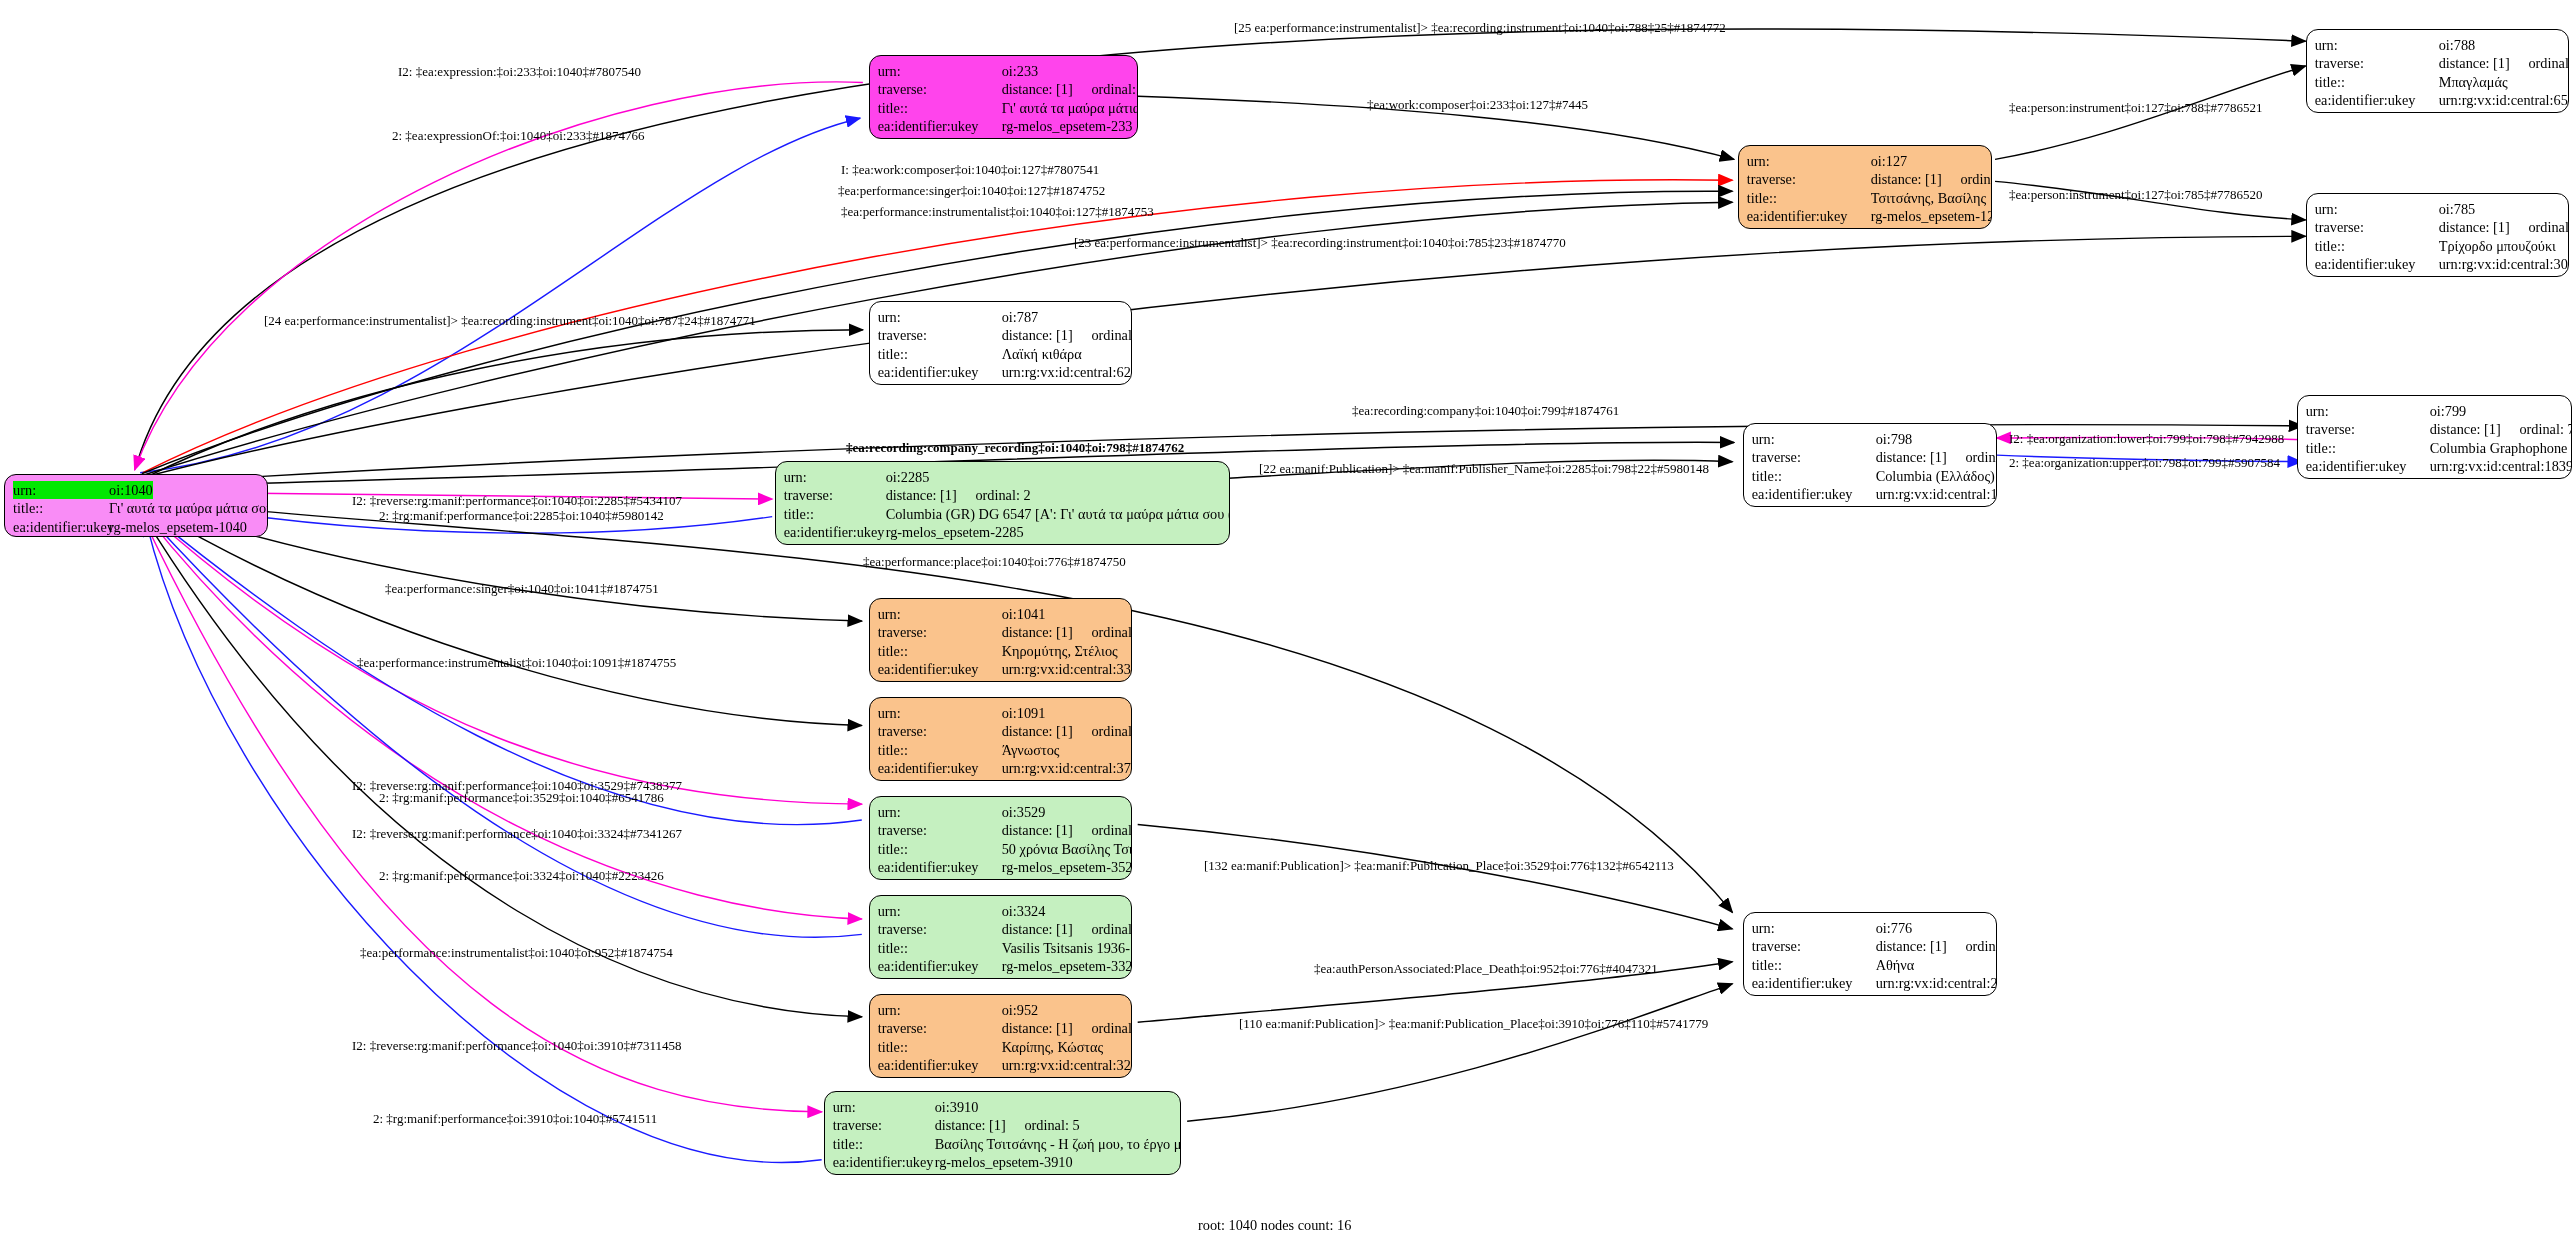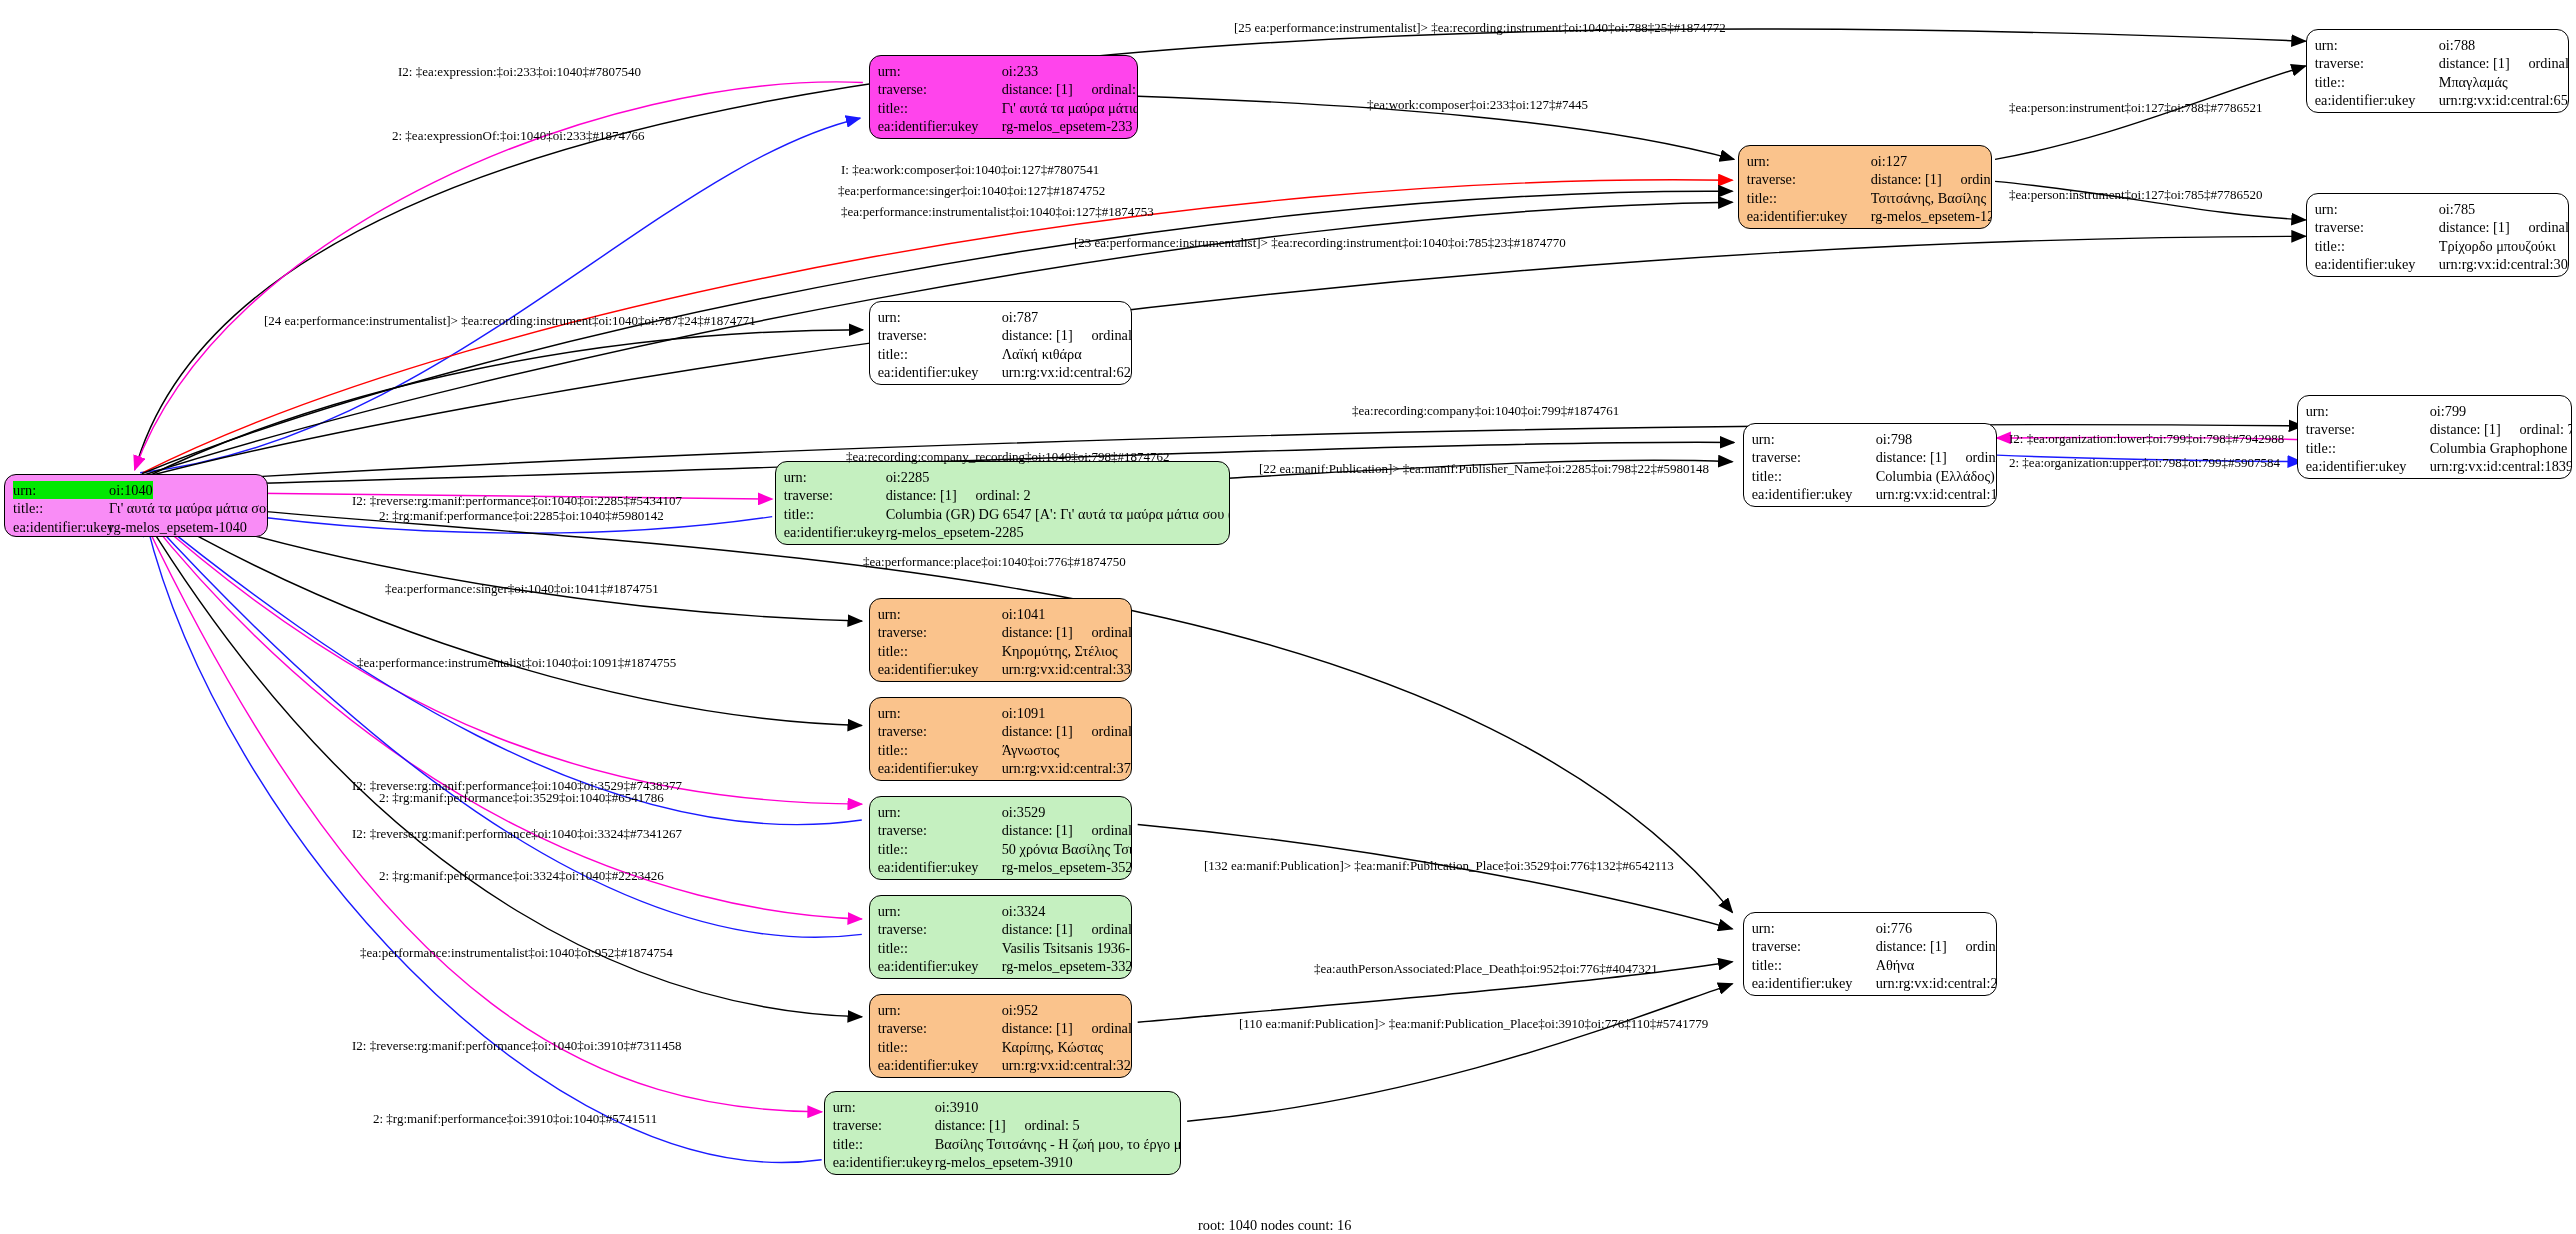--- a/index.html
+++ b/index.html
@@ -495,21 +495,21 @@
   <div class="elabel" style="left:392px;top:128px;">2: ‡ea:expressionOf:‡oi:1040‡oi:233‡#1874766</div>
   <div class="elabel" style="left:1367px;top:97px;">‡ea:work:composer‡oi:233‡oi:127‡#7445</div>
   <div class="elabel" style="left:2009px;top:100px;">‡ea:person:instrument‡oi:127‡oi:788‡#7786521</div>
   <div class="elabel" style="left:841px;top:162px;">I: ‡ea:work:composer‡oi:1040‡oi:127‡#7807541</div>
   <div class="elabel" style="left:838px;top:183px;">‡ea:performance:singer‡oi:1040‡oi:127‡#1874752</div>
   <div class="elabel" style="left:841px;top:204px;">‡ea:performance:instrumentalist‡oi:1040‡oi:127‡#1874753</div>
   <div class="elabel" style="left:2009px;top:187px;">‡ea:person:instrument‡oi:127‡oi:785‡#7786520</div>
   <div class="elabel" style="left:1074px;top:235px;">[23 ea:performance:instrumentalist]&gt; ‡ea:recording:instrument‡oi:1040‡oi:785‡23‡#1874770</div>
   <div class="elabel" style="left:264px;top:313px;">[24 ea:performance:instrumentalist]&gt; ‡ea:recording:instrument‡oi:1040‡oi:787‡24‡#1874771</div>
   <div class="elabel" style="left:1352px;top:403px;">‡ea:recording:company‡oi:1040‡oi:799‡#1874761</div>
-  <div class="elabel" style="left:846px;top:449px;">‡ea:recording:company_recording‡oi:1040‡oi:798‡#1874762</div>
+  <div class="elabel" style="left:846px;top:440px;font-weight:bold;">‡ea:recording:company_recording‡oi:1040‡oi:798‡#1874762</div>
   <div class="elabel" style="left:1259px;top:461px;">[22 ea:manif:Publication]&gt; ‡ea:manif:Publisher_Name‡oi:2285‡oi:798‡22‡#5980148</div>
   <div class="elabel" style="left:2009px;top:431px;">I2: ‡ea:organization:lower‡oi:799‡oi:798‡#7942988</div>
   <div class="elabel" style="left:2009px;top:455px;">2: ‡ea:organization:upper‡oi:798‡oi:799‡#5907584</div>
   <div class="elabel" style="left:352px;top:493px;">I2: ‡reverse:rg:manif:performance‡oi:1040‡oi:2285‡#5434107</div>
   <div class="elabel" style="left:379px;top:508px;">2: ‡rg:manif:performance‡oi:2285‡oi:1040‡#5980142</div>
   <div class="elabel" style="left:863px;top:554px;">‡ea:performance:place‡oi:1040‡oi:776‡#1874750</div>
   <div class="elabel" style="left:385px;top:581px;">‡ea:performance:singer‡oi:1040‡oi:1041‡#1874751</div>
   <div class="elabel" style="left:357px;top:655px;">‡ea:performance:instrumentalist‡oi:1040‡oi:1091‡#1874755</div>
   <div class="elabel" style="left:352px;top:778px;">I2: ‡reverse:rg:manif:performance‡oi:1040‡oi:3529‡#7438377</div>
   <div class="elabel" style="left:379px;top:790px;">2: ‡rg:manif:performance‡oi:3529‡oi:1040‡#6541786</div>

